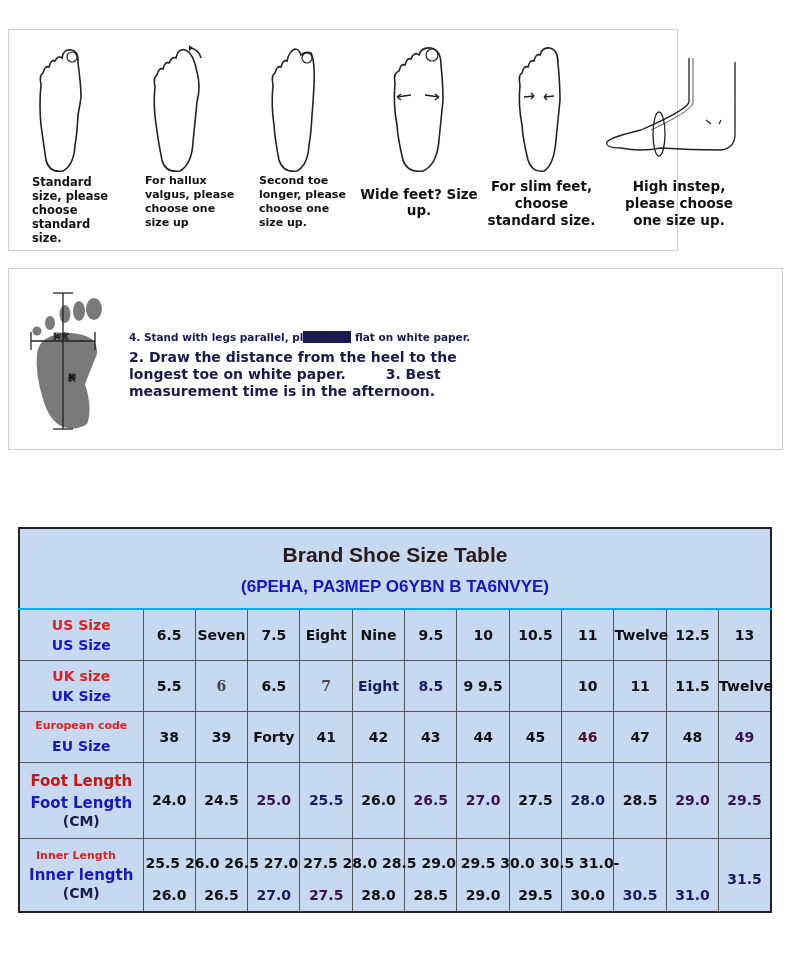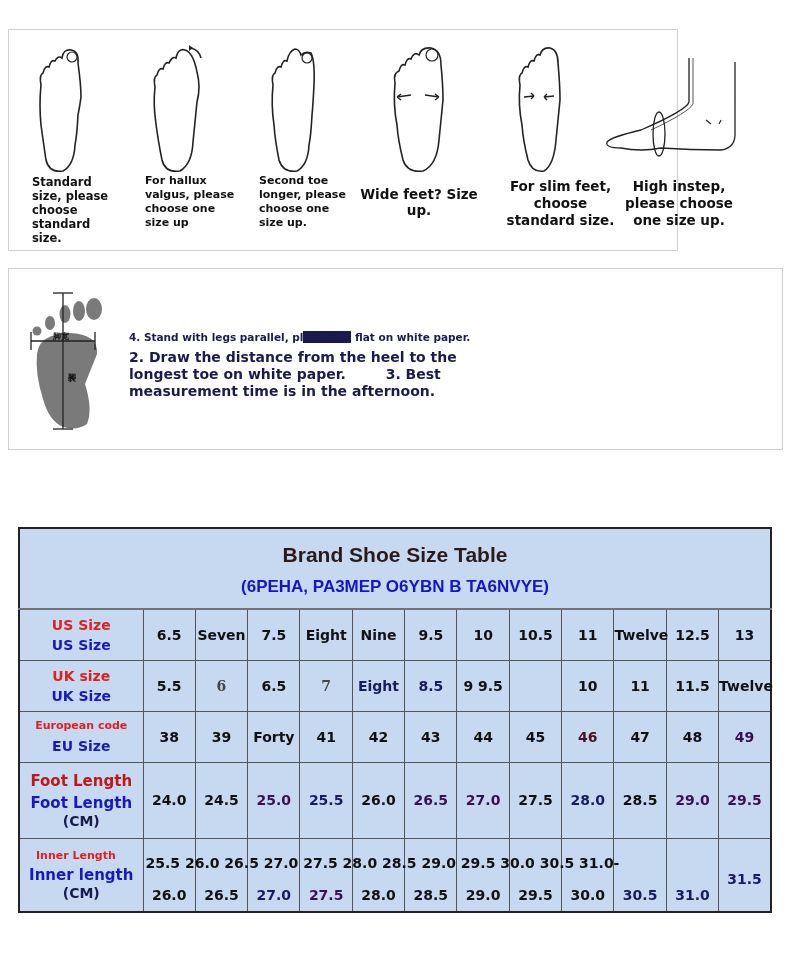--- a/index.html
+++ b/index.html
@@ -13,21 +13,21 @@
   .foot svg { display:block; }
   .foot-label { position:absolute; font-weight:bold; line-height:14px; color:#111; }
 
   .instructions { position:absolute; left:120px; top:62px; color:#1a1a4e; font-weight:bold; }
   .instr-1 { font-size:10.5px; position:absolute; left:0; top:0; white-space:nowrap; }
   .instr-1 .hl { background:#1a1a4e; color:#1a1a4e; }
   .instr-2 { font-size:14px; position:absolute; left:0; top:18px; width:390px; line-height:17px; }
 
   table.size { position:absolute; left:18px; top:527px; width:754px; height:384px; border-collapse:collapse; background:#c6d9f0; border:2px solid #222; table-layout:fixed; }
   table.size td { border:1px solid #555; text-align:center; vertical-align:middle; font-weight:bold; font-size:14px; padding:0; }
-  table.size td.head { height:79px; border-bottom:2px solid #737373;text-align:center; }
+  table.size td.head { height:79px; border-bottom:2px solid #0ea5e9;text-align:center; }
   .title { font-family:"Liberation Sans", sans-serif; font-size:21px; color:#2a1a1a; margin-top:2px; }
   .subtitle { font-family:"Liberation Sans", sans-serif; font-size:17px; color:#1414c8; margin-top:10px; }
   .lbl-red { color:#e02020; font-size:14px; }
   .lbl-blue { color:#1818c0; font-size:14px; margin-top:4px; }
   .lbl-dark { color:#1a1a4e; font-size:14px; margin-top:1px; }
   .small { font-size:10px; }
   .serif { font-family:"DejaVu Serif", serif; font-weight:normal; color:#444; }
   .inner-cell { font-size:14px; line-height:20px; position:relative; }
   .c-navy { color:#1a1a5e; }
   .c-maroon { color:#4a1020; }
@@ -71,21 +71,21 @@
       </svg>
   </div>
   <div class="foot-label" style="left:350px;top:156px;width:120px;font-size:13.5px;text-align:center;line-height:16px;">Wide feet? Size up.</div>
 
   <div class="foot" style="left:505px;top:15px;">
     <svg width="50" height="130" viewBox="0 0 50 130">
         <path d="M6 40 Q4 30 8 28 Q10 20 14 22 Q16 14 20 16 Q22 8 26 10 Q28 2 36 3 Q44 5 44 18 Q46 40 46 55 Q44 75 42 95 Q40 120 30 126 Q18 128 14 115 Q9 95 8 80 Q4 60 6 40Z" fill="none" stroke="#222" stroke-width="1.6"></path>
         <path d="M10 52 L20 51 M20 51 L17 48 M20 51 L17 54 M40 51 L30 52 M30 52 L33 49 M30 52 L33 55" stroke="#222" stroke-width="1.4" fill="none"></path>
       </svg>
   </div>
-  <div class="foot-label" style="left:489px;top:148px;width:125px;font-size:13.5px;text-align:center;line-height:17px;">For slim feet, choose standard size.</div>
+  <div class="foot-label" style="left:470px;top:148px;width:125px;font-size:13.5px;text-align:center;line-height:17px;">For slim feet, choose standard size.</div>
 
   <div class="foot" style="left:592px;top:22px;">
     <svg width="140" height="110" viewBox="0 0 140 110">
         <path d="M88 6 L88 50 Q86 58 40 78 Q10 85 6 90 Q4 96 20 96 Q40 100 60 96 Q90 98 120 98 Q135 96 134 80 L134 10" fill="none" stroke="#222" stroke-width="1.3"></path>
         <path d="M92 6 L92 52 Q88 60 50 78" fill="none" stroke="#555" stroke-width="1"></path>
         <ellipse cx="58" cy="82" rx="6" ry="22" fill="none" stroke="#222" stroke-width="1.3"></ellipse>
         <path d="M105 68 L110 72 M118 72 L120 68" stroke="#222" stroke-width="1.2"></path>
       </svg>
   </div>
   <div class="foot-label" style="left:605px;top:148px;width:130px;font-size:13.5px;text-align:center;line-height:17px;">High instep, please choose one size up.</div>

